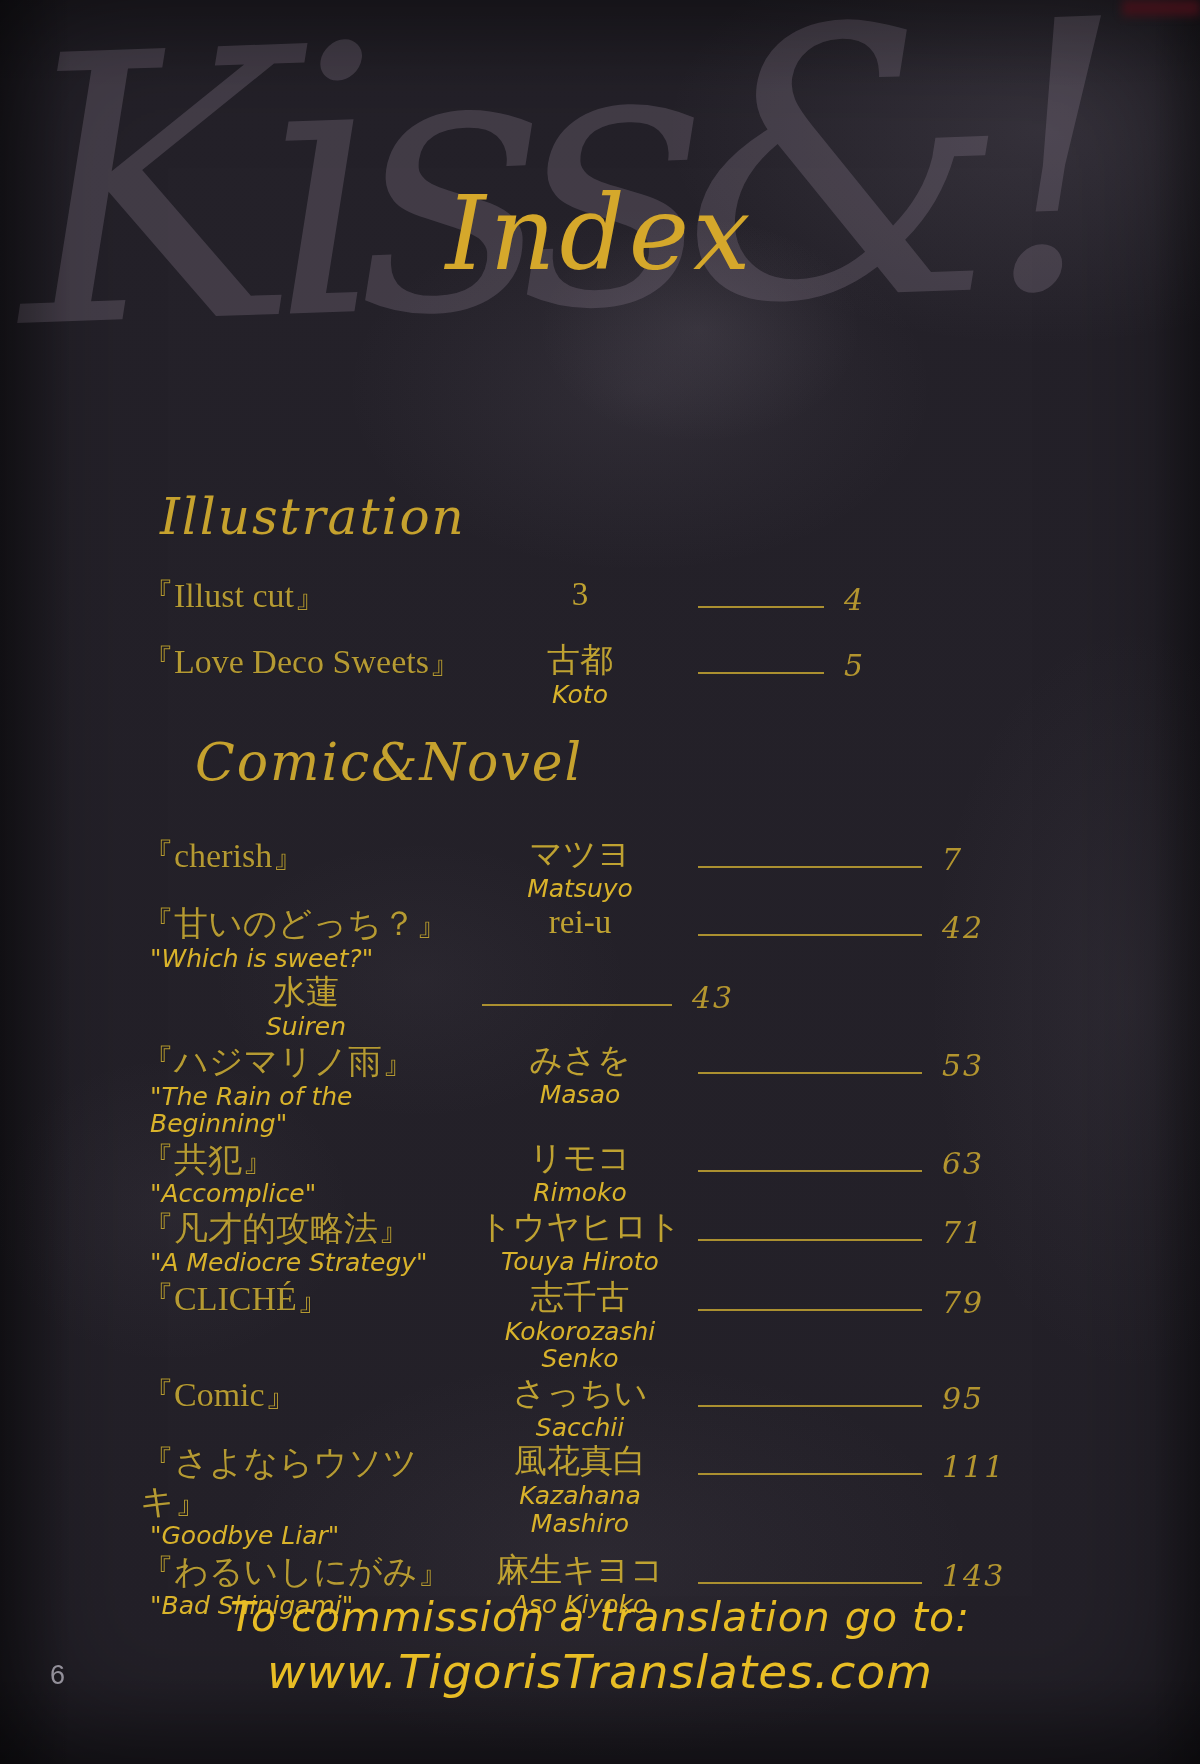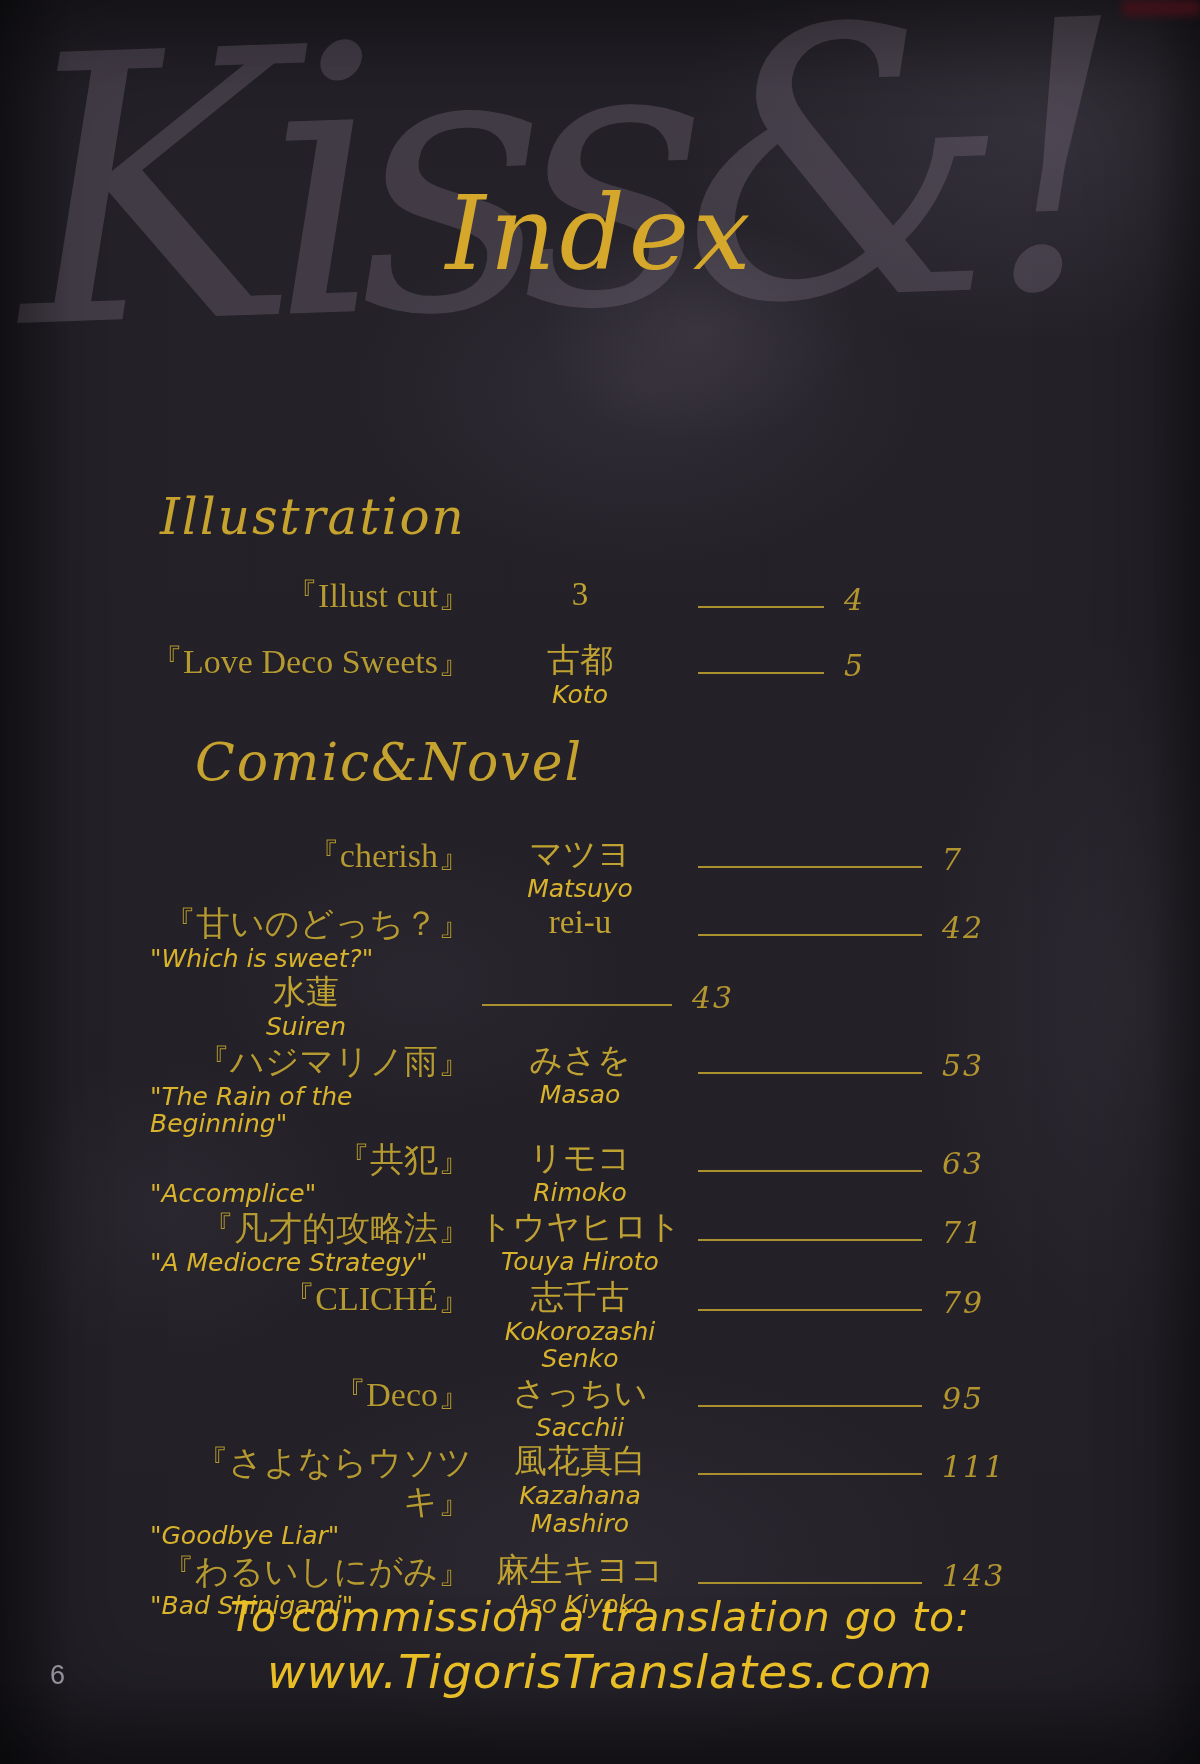--- a/index.html
+++ b/index.html
@@ -61,21 +61,20 @@
   #sec-comic .section-header { margin-left:195px; font-size:52px; }
   #sec-comic .rows { margin:42px 0 0 140px; width:980px; }
   #sec-comic .entry { grid-template-columns:332px 216px 250px 1fr; min-height:65px; }
 
   .entry { display:grid; align-items:start; }
   .cell-title { padding-top:2px; }
   .t-title {
     font-family:"Liberation Serif", serif;
     font-size:34px; line-height:1.15; color:#b59a33;
     text-shadow:0 0 1px rgba(0,0,0,0.6);
-    text-align:right;
   }
   .t-sub {
     font-family:"DejaVu Sans", sans-serif; font-style:italic;
     font-size:25px; line-height:1.1; color:#d9b32b;
     padding-left:10px; margin-top:1px;
   }
   .cell-author { text-align:center; padding-top:2px; }
   .a-name {
     font-family:"Liberation Serif", serif;
     font-size:33px; line-height:1.15; color:#bfa231;
@@ -241,21 +240,21 @@
       <div class="a-name">志千古</div>
       <div class="a-romaji">Kokorozashi Senko</div>
     </div>
     <div class="cell-rule">
       <div class="rule"></div>
     </div>
     <div class="cell-page">79</div>
   </div>
         <div class="entry">
     <div class="cell-title">
-      <div class="t-title">『Deco』</div>
+      <div class="t-title">『Comic』</div>
 
     </div>
     <div class="cell-author">
       <div class="a-name">さっちい</div>
       <div class="a-romaji">Sacchii</div>
     </div>
     <div class="cell-rule">
       <div class="rule"></div>
     </div>
     <div class="cell-page">95</div>

